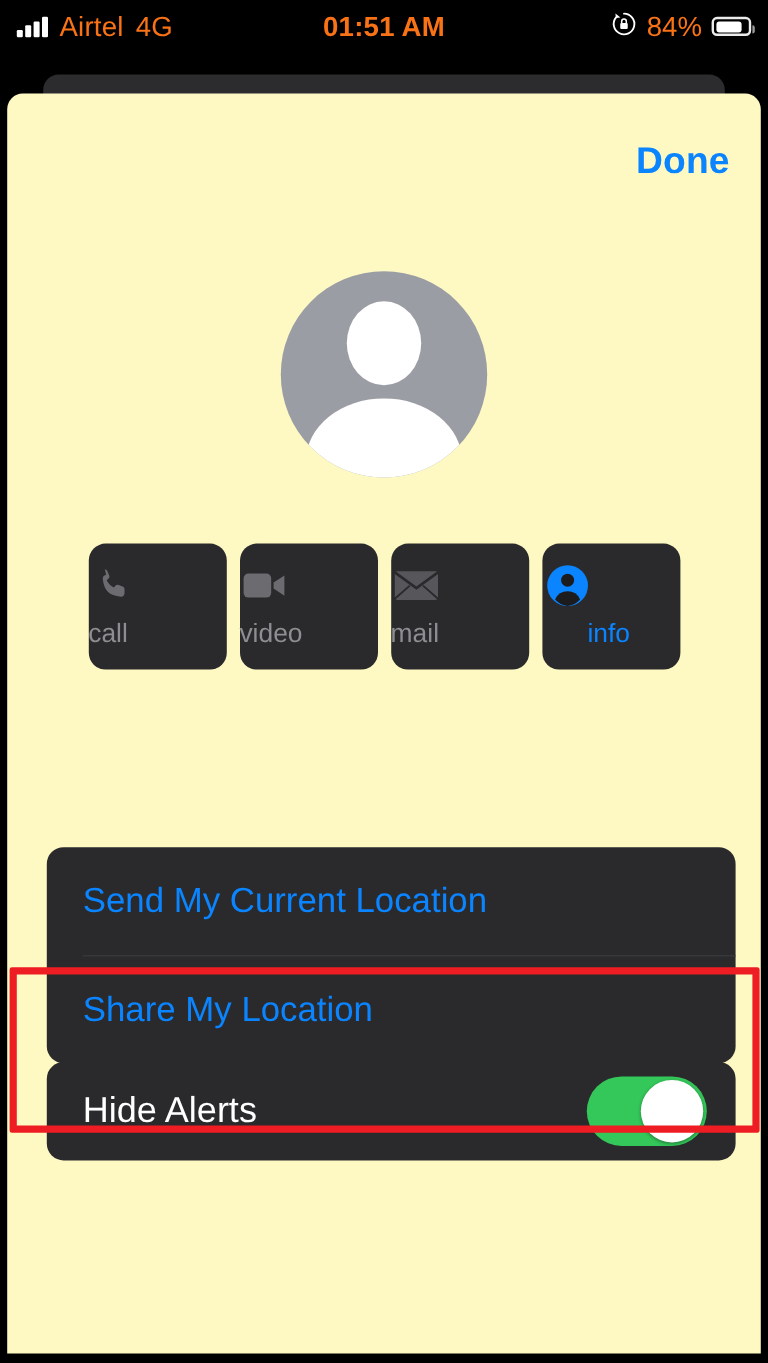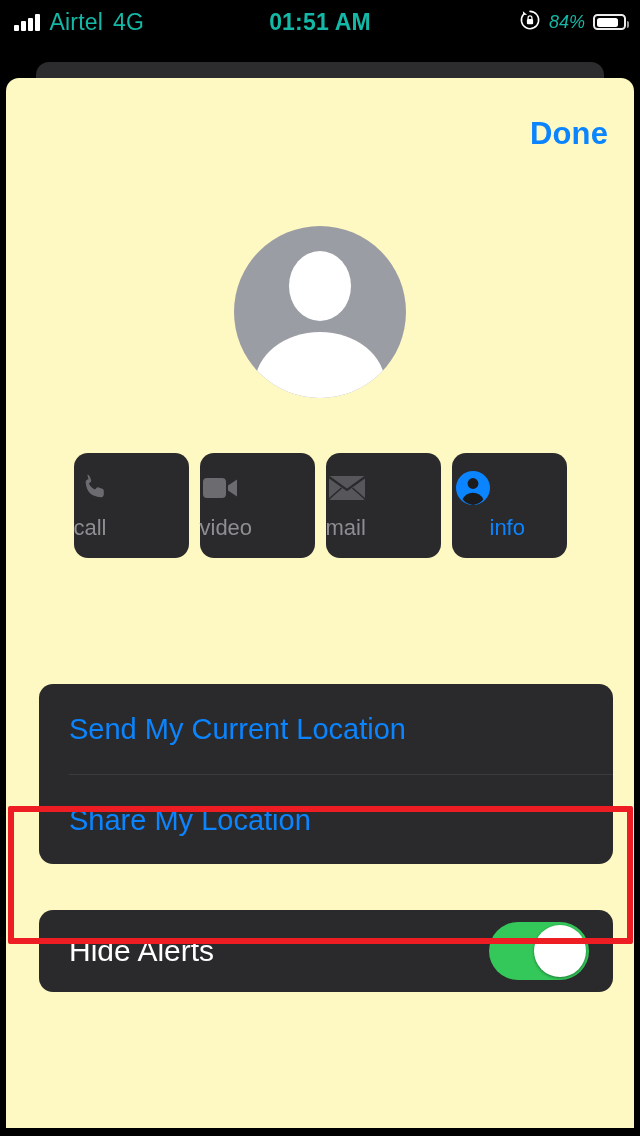--- a/index.html
+++ b/index.html
@@ -7,35 +7,35 @@
     width:640px; height:1136px;
     background:#000;
     font-family:"Liberation Sans","DejaVu Sans",sans-serif;
     overflow:hidden;
   }
   #screen { position:relative; width:640px; height:1136px; background:#000; }
 
   
   .statusbar{
     position:absolute; top:0; left:0; width:640px; height:44px;
-    display:flex; align-items:center; color:#14b8a6;
+    display:flex; align-items:center; color:#f97316;
   }
   .sb-left{ position:absolute; left:14px; display:flex; align-items:center; gap:10px; }
   .sb-center{ position:absolute; left:0; width:640px; text-align:center;
               font-size:23px; font-weight:bold; letter-spacing:0.2px; }
   .sb-right{ position:absolute; right:14px; display:flex; align-items:center; gap:8px; }
   .carrier{ font-size:23px; letter-spacing:0.2px; }
   .net{ font-size:23px; letter-spacing:0.2px; }
   .bars{ display:flex; align-items:flex-end; gap:2.5px; height:17px; }
   .bars i{ display:block; width:4.5px; background:#fff; border-radius:1px; }
   .bars i:nth-child(1){ height:6px; }
   .bars i:nth-child(2){ height:9.5px; }
   .bars i:nth-child(3){ height:13px; }
   .bars i:nth-child(4){ height:17px; }
-  .pct{ font-size:18px;font-style:italic; }
+  .pct{ font-size:23px; }
   .batt{
     position:relative; width:33px; height:16px;
     border:2px solid rgba(255,255,255,.92); border-radius:4.5px;
   }
   .batt::after{
     content:""; position:absolute; right:-5px; top:4.5px;
     width:2.5px; height:7px; background:rgba(255,255,255,.6);
     border-radius:0 2px 2px 0;
   }
   .batt i{ position:absolute; left:1.5px; top:1.5px; bottom:1.5px;
@@ -87,28 +87,28 @@
   }
   .act .lbl{ font-size:22px; color:#8d8d92; }
   .act.active .lbl{ color:#0a84ff;margin-left:38px; }
   .act .ico{ width:42px; height:34px; display:flex; align-items:center; justify-content:center; }
 
   
   .card{
     position:absolute; left:33px; width:574px;
     background:#2a2a2c; border-radius:14px;
   }
-  #loc-card{ top:606px; height:180px; }
+  #loc-card{ top:628px; height:180px; }
   .loc-item{
     height:90px; display:flex; align-items:center;
     padding-left:30px; font-size:29px; color:#0a84ff; cursor:pointer;
   }
   .divider{ height:1px; background:#3b3b3d; margin-left:30px; }
 
-  #alerts-card{ top:832px; height:82px; }
+  #alerts-card{ top:807px; height:82px; }
   .alert-row{
     height:82px; display:flex; align-items:center;
     padding:0 24px 0 30px; justify-content:space-between;
   }
   .alert-label{ font-size:30px; color:#fff; }
   .toggle{
     width:100px; height:58px; border-radius:29px; background:#34c759;
     position:relative; cursor:pointer; flex:none;
   }
   .toggle .knob{

